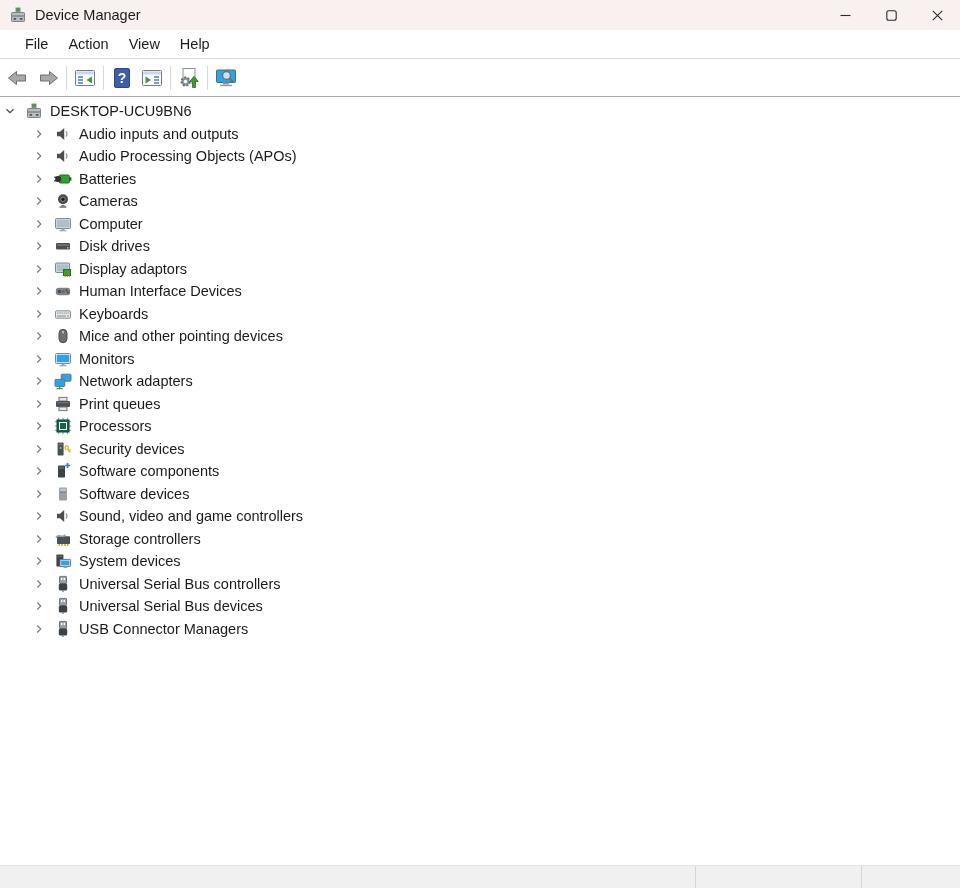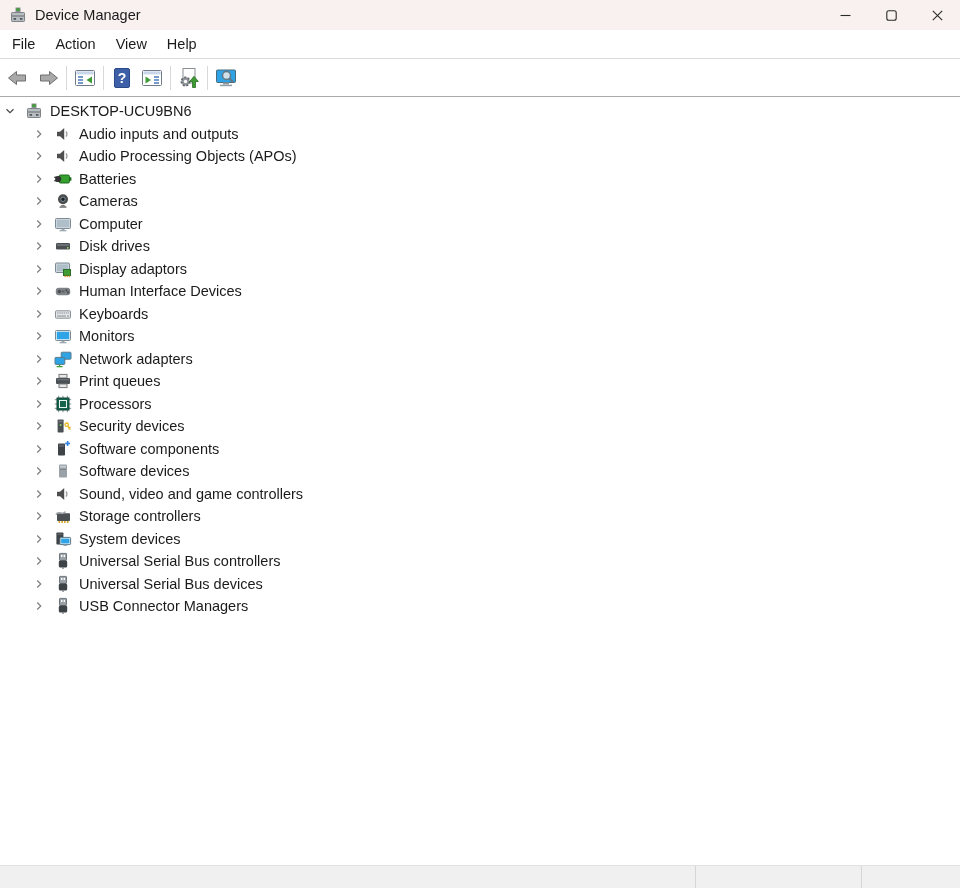--- a/index.html
+++ b/index.html
@@ -15,21 +15,21 @@
   
   .titlebar{height:30px;flex:none;background:#f9f1f0;display:flex;align-items:center;padding-left:9px;}
   .app-icon{width:18px;height:18px;display:inline-flex;}
   .app-icon svg{width:18px;height:18px;}
   .win-title{font-size:14.5px;margin-left:8px;color:#1b1b1b;}
   .win-controls{margin-left:auto;display:flex;height:100%;}
   .ctrl{width:46px;height:100%;display:flex;align-items:center;justify-content:center;}
   .ctrl svg{display:block;}
 
   
-  .menubar{height:28px;flex:none;background:#fff;border-bottom:1px solid #d9d9d9;display:flex;align-items:center;padding-left:2px;}
+  .menubar{height:28px;flex:none;background:#fff;border-bottom:1px solid #d9d9d9;display:flex;align-items:center;padding-left:15px;}
   .menu-item{font-size:14.5px;padding:4px 10px;color:#1b1b1b;}
 
   
   .toolbar{height:37px;flex:none;background:#fff;border-bottom:1px solid #a9a9a9;display:flex;align-items:center;padding-left:3px;}
   .tbtn{width:30px;height:28px;display:flex;align-items:center;justify-content:center;}
   .tbtn svg{width:24px;height:24px;display:block;}
   .tsep{width:1px;height:24px;background:#d9d9d9;margin:0 3px;flex:none;}
 
   
   .tree{flex:1;background:#fff;overflow:hidden;padding-top:3px;}
@@ -349,20 +349,34 @@
                 <rect x="11.8" y="7.4" width="1.5" height="1.2"></rect>
                 <rect x="14" y="7.4" width="1" height="1.2"></rect>
                 <rect x="3" y="10.4" width="9" height="1.3"></rect>
                 <rect x="13" y="10.4" width="2" height="1.3"></rect>
               </g>
             </svg>
           </span>
     <span class="tlabel">Keyboards</span>
   </div>
 
+  <div class="trow child">
+    <span class="chev">
+      <svg viewBox="0 0 16 16">
+              <path d="M6 4 L10 8 L6 12" fill="none" stroke="#7a7a7a" stroke-width="1.3"></path>
+            </svg>
+    </span>
+    <span class="ticon">
+            <svg viewBox="0 0 18 18">
+              <rect x="5" y="2.3" width="8" height="13.4" rx="4" fill="#6b7075" stroke="#4a4e52"></rect>
+              <rect x="8.3" y="3.8" width="1.4" height="2.6" rx="0.7" fill="#d9dcdf"></rect>
+            </svg>
+          </span>
+    <span class="tlabel">Mice and other pointing devices</span>
+  </div>
 
   <div class="trow child">
     <span class="chev">
       <svg viewBox="0 0 16 16">
               <path d="M6 4 L10 8 L6 12" fill="none" stroke="#7a7a7a" stroke-width="1.3"></path>
             </svg>
     </span>
     <span class="ticon">
             <svg viewBox="0 0 18 18">
               <rect x="1.5" y="3.5" width="15" height="10" rx="1" fill="#e8eff3" stroke="#7b8a94"></rect>

